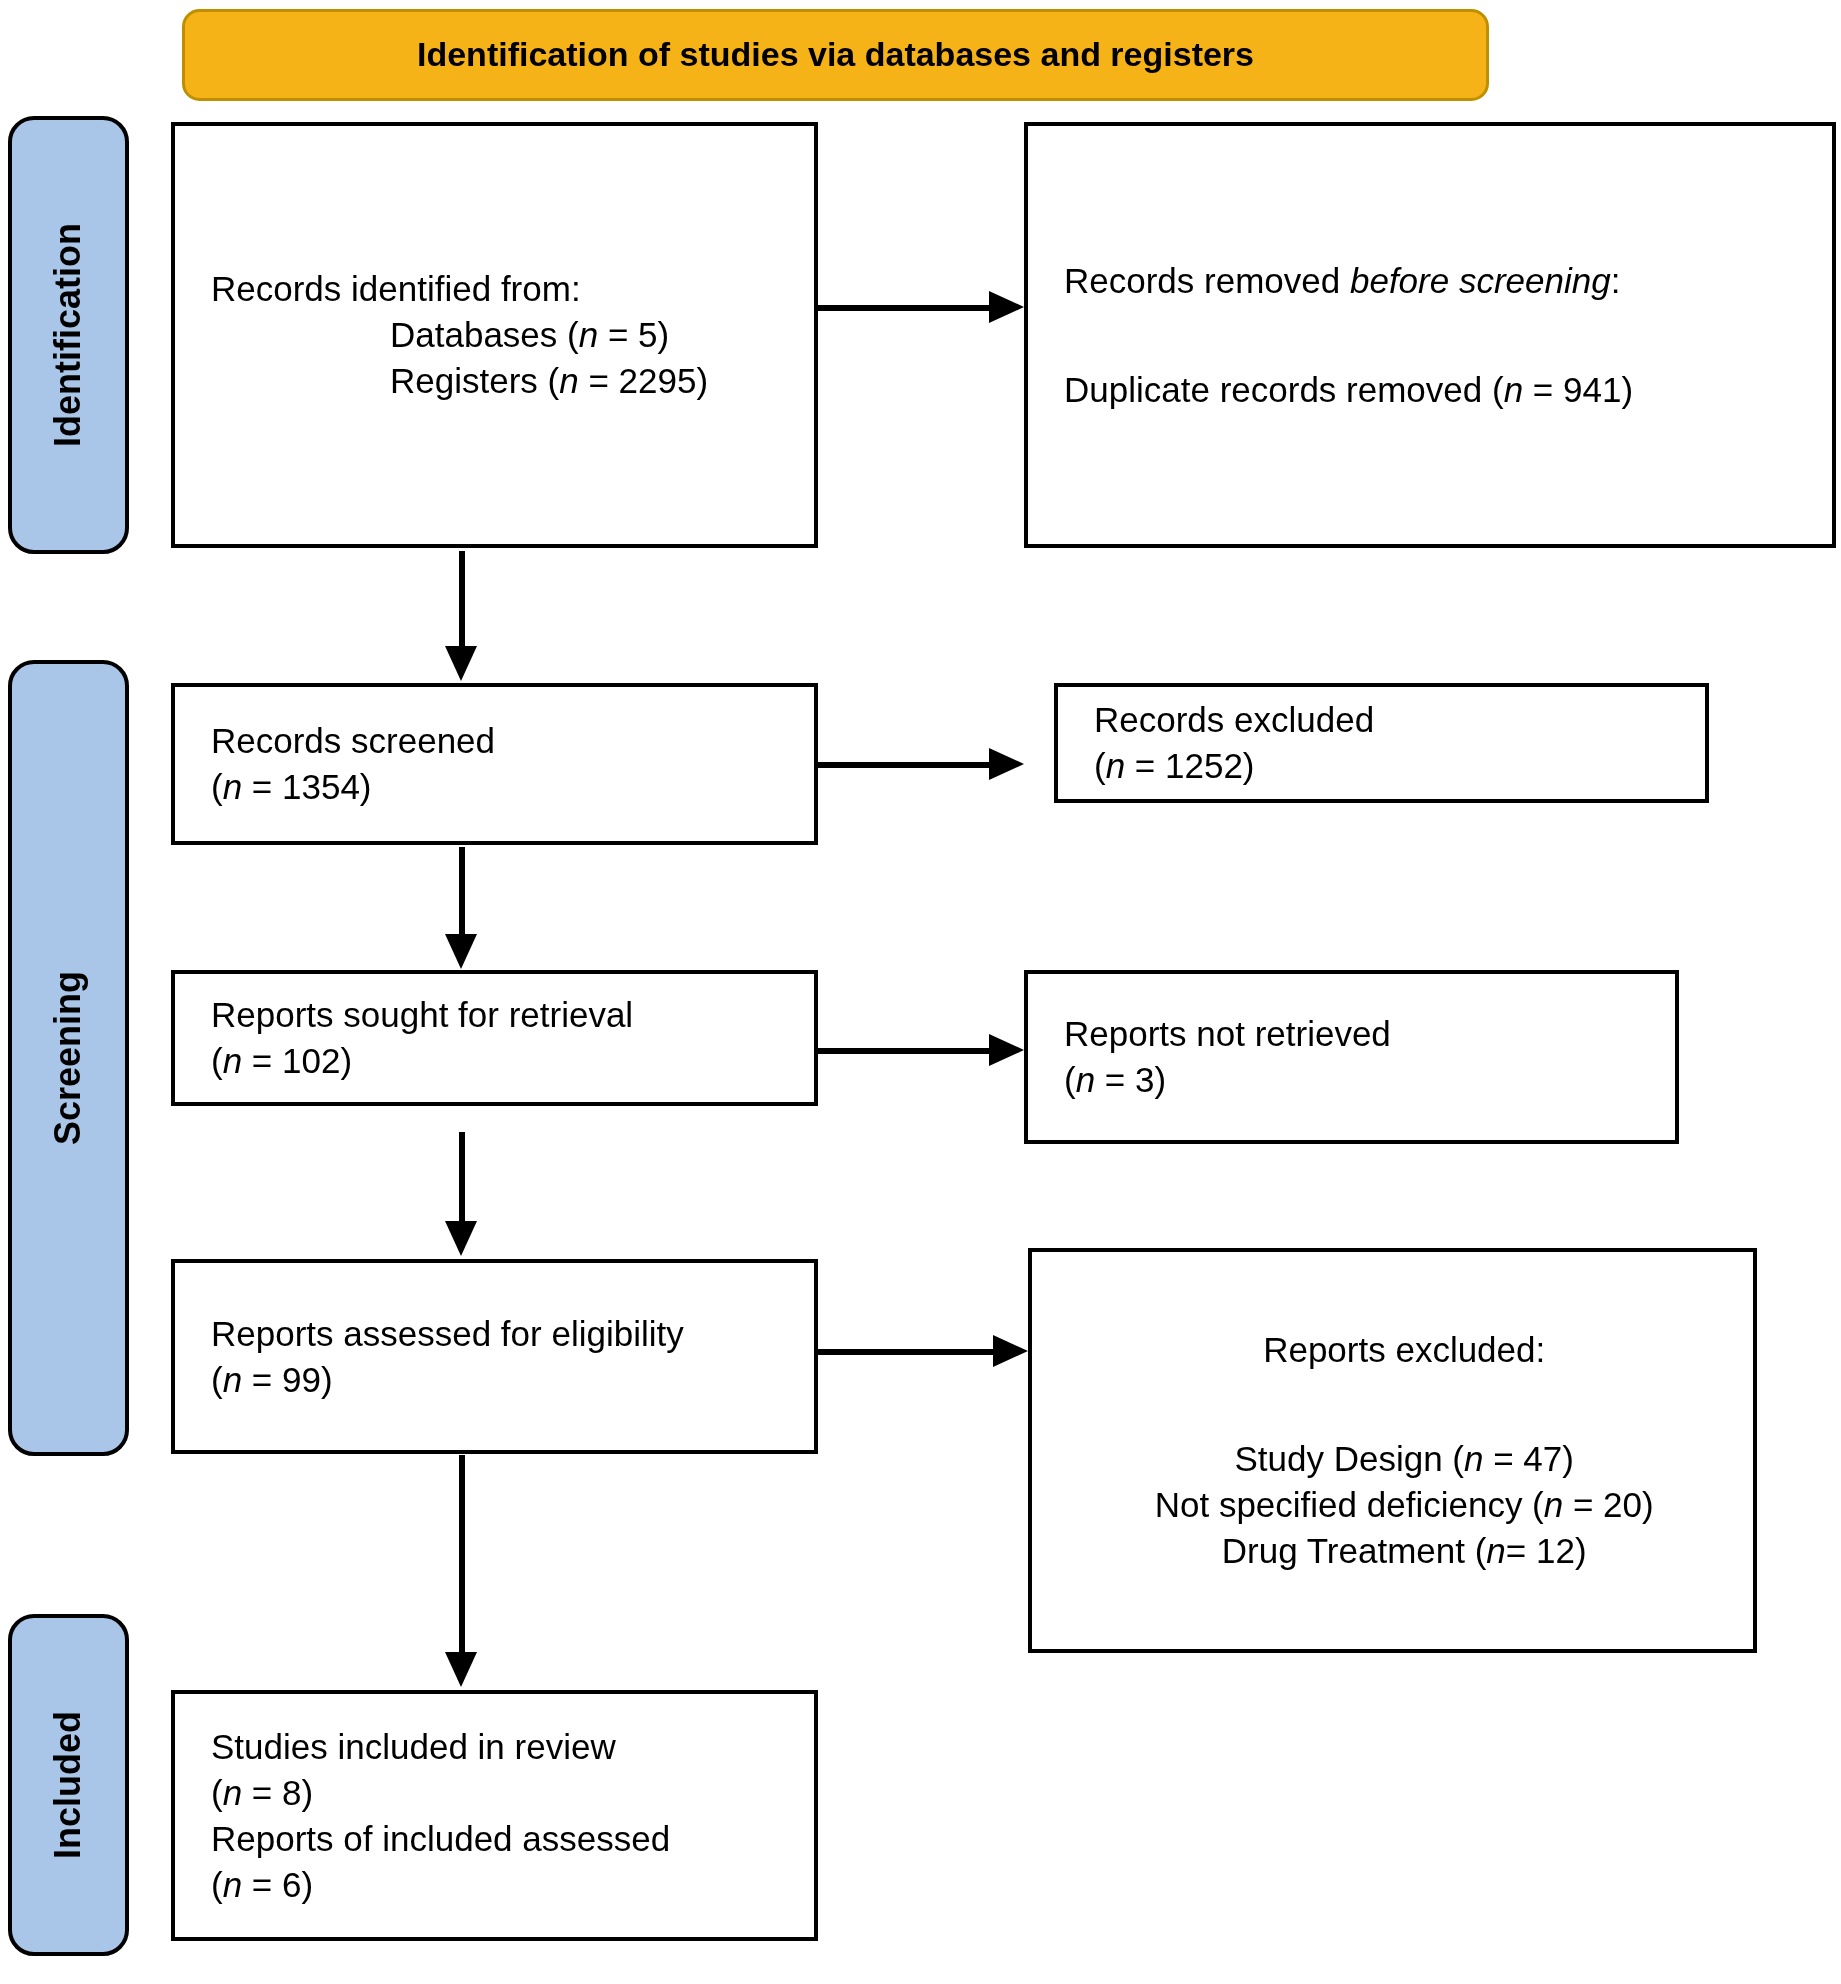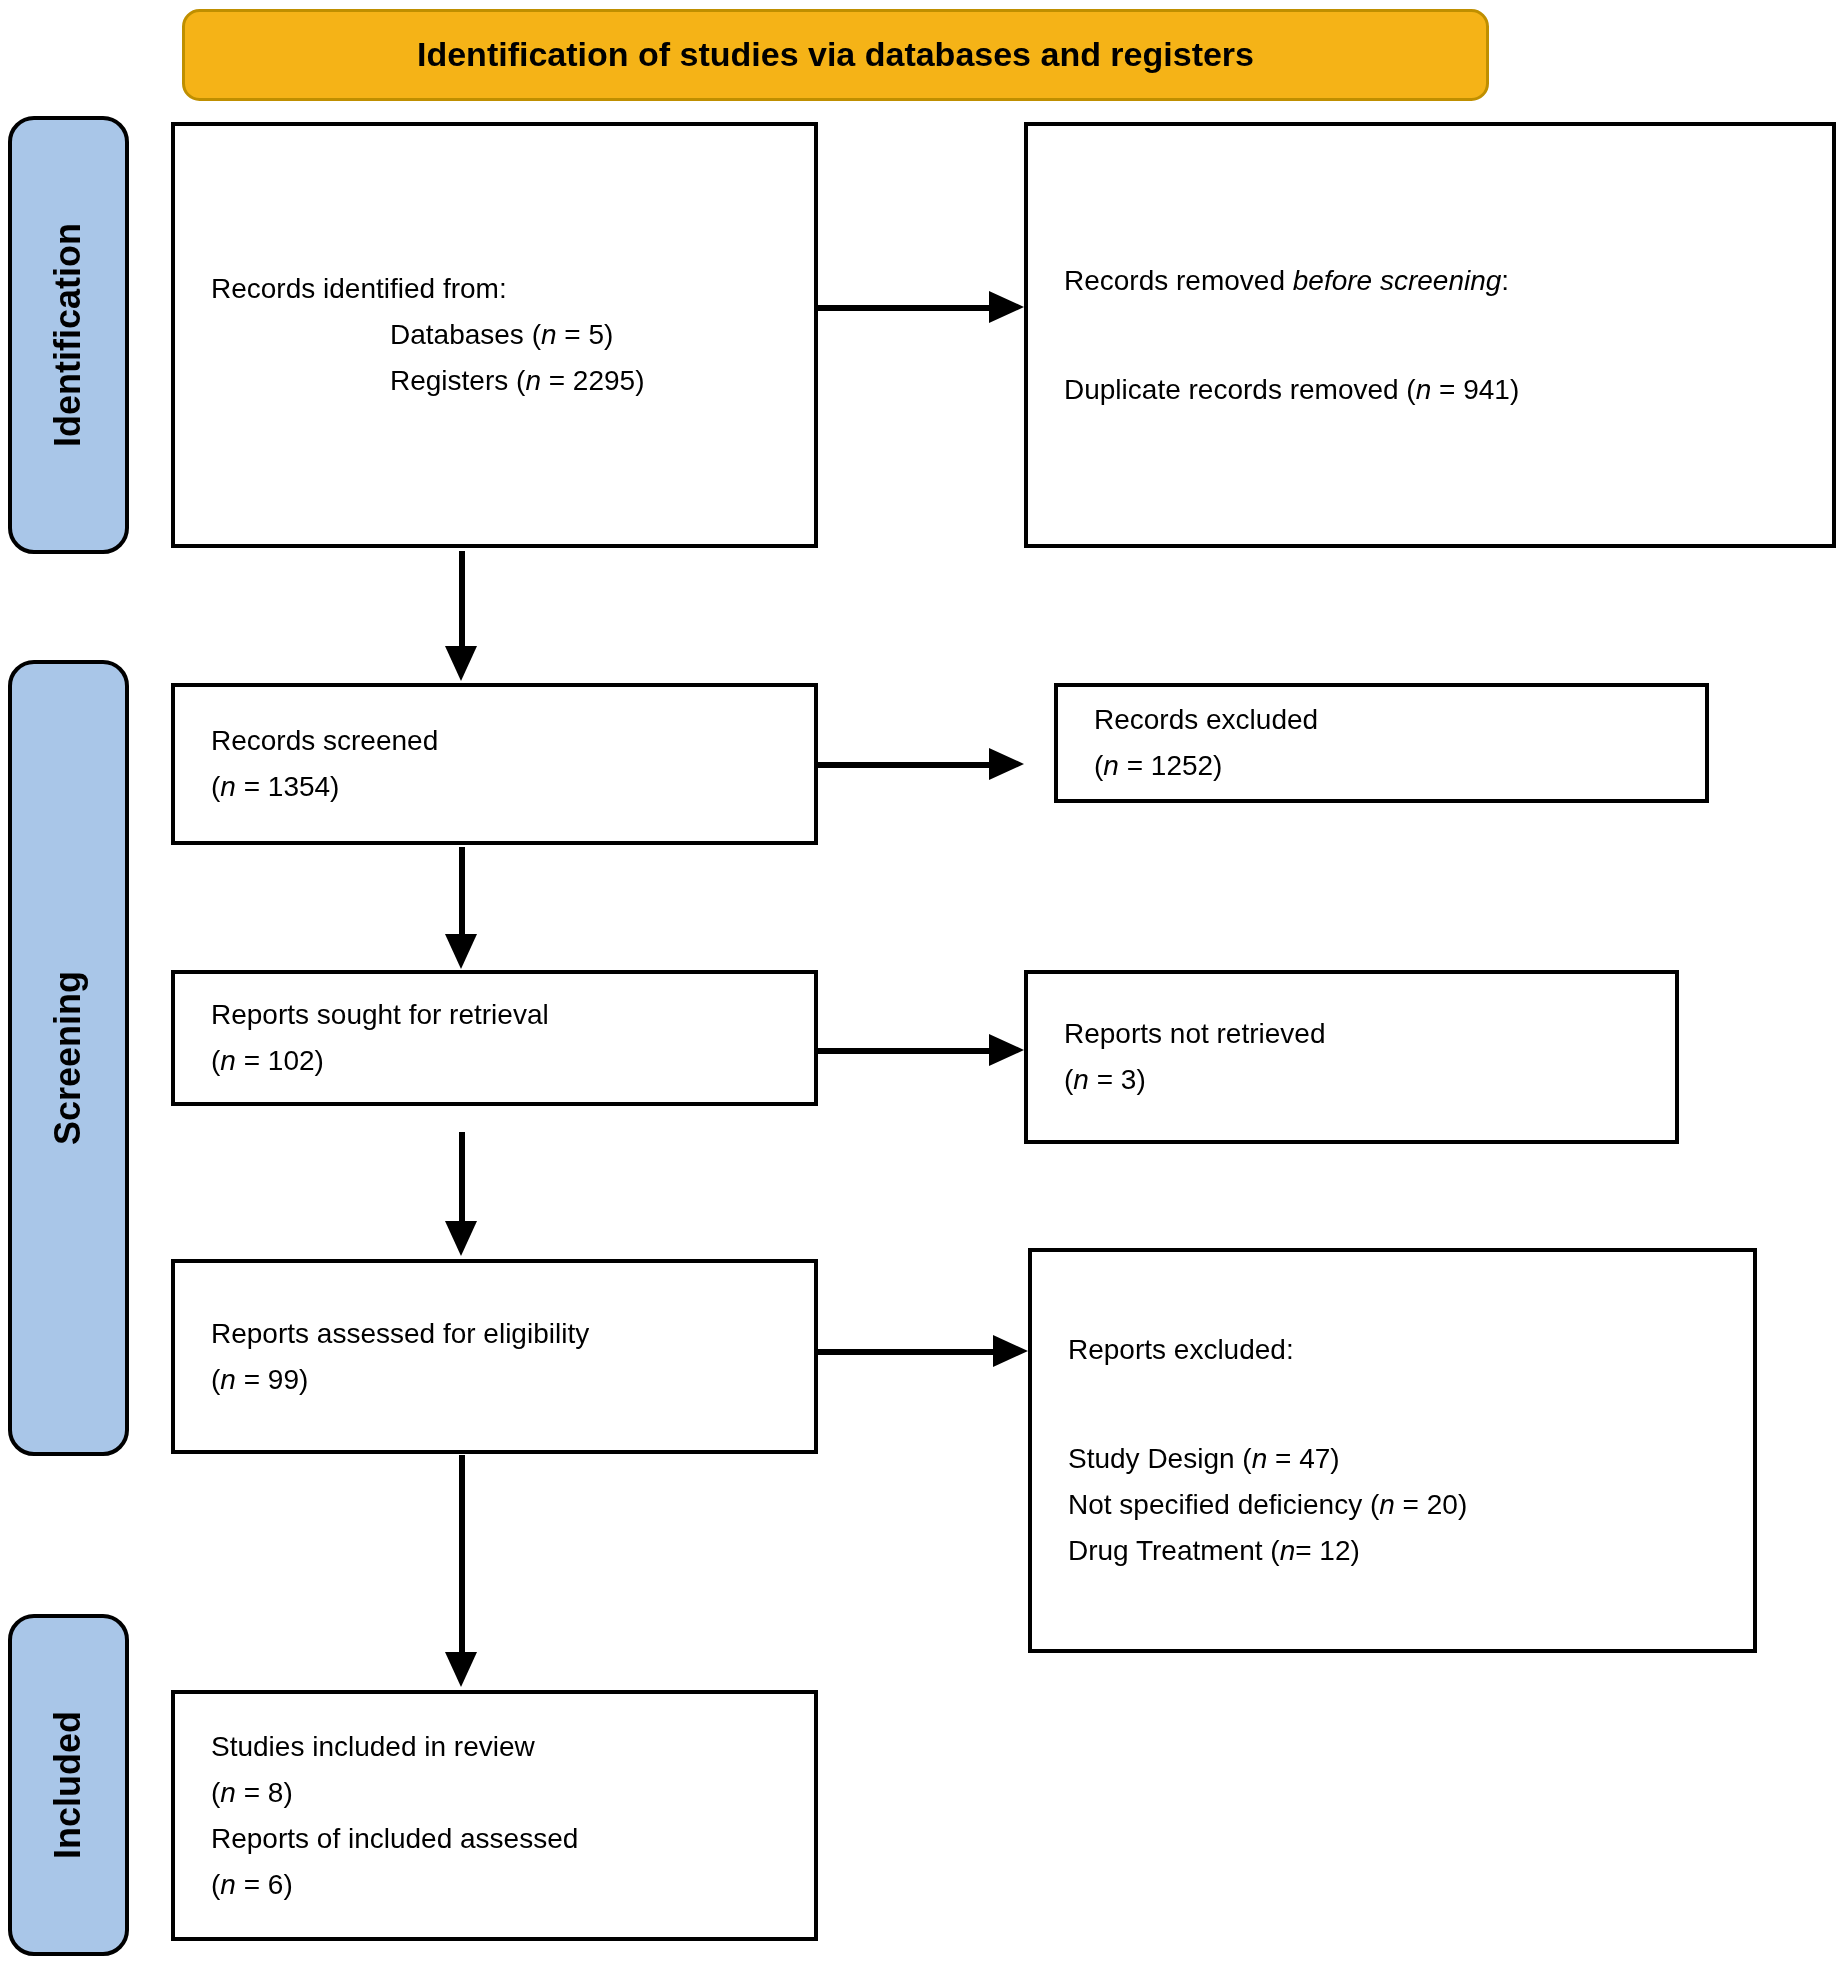--- a/index.html
+++ b/index.html
@@ -27,33 +27,33 @@
     transform: rotate(-90deg); white-space: nowrap;
     font-size: 36px; font-weight: bold;
   }
   .stage-identification { top: 116px; height: 438px; }
   .stage-screening      { top: 660px; height: 796px; }
   .stage-included       { top: 1614px; height: 342px; }
   .box {
     position: absolute; background: #fff;
     border: 4.4px solid var(--line); box-sizing: border-box;
     display: flex; flex-direction: column; justify-content: center;
-    font-size: 28px; line-height: 46px;
+    font-size: 35px; line-height: 46px;
     padding: 0 12.6px 0 36px;
   }
   .col-left  { left: 171px; width: 647px; }
   .box-records-identified { top: 122px;  height: 426px; }
   .box-records-screened   { top: 683px; height: 162px; }
   .box-reports-sought     { top: 970px; height: 136px; }
   .box-reports-assessed   { top: 1259px; height: 195px; }
   .box-studies-included   { top: 1690px; height: 251px; }
   .box-records-removed    { left: 1024px; top: 122px;  height: 426px; width: 812px; }
   .box-records-excluded   { left: 1024px; top: 683px; height: 120px; width: 655px; margin-left: 30px; }
   .box-reports-notretrieved{ left: 1024px; top: 970px; height: 174px; width: 655px; }
-  .box-reports-excluded   { left: 1028px; top: 1248px; height: 405px; width: 729px; }
+  .box-reports-excluded   { left: 1028px; top: 1248px; height: 405px; width: 729px; text-align: center; }
   .line { white-space: nowrap; }
   .line.indent { padding-left: 179px; }
   .line.gap { margin-top: 63px; }
   .box-reports-excluded .line.gap { }
   .line em { font-style: italic; }
   
   .varrow { position: absolute; width: 5.7px; background: var(--line); }
   .varrow::after {
     content: ""; position: absolute; top: 100%; left: -14px;
     border-left: 16.3px solid transparent; border-right: 16.3px solid transparent;

